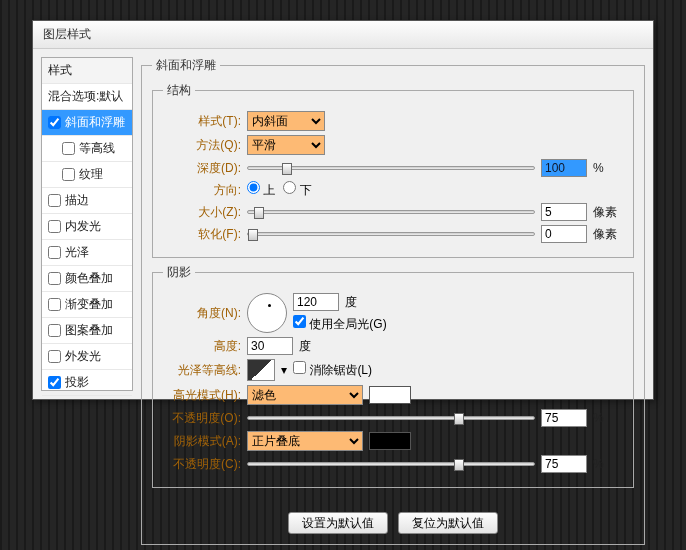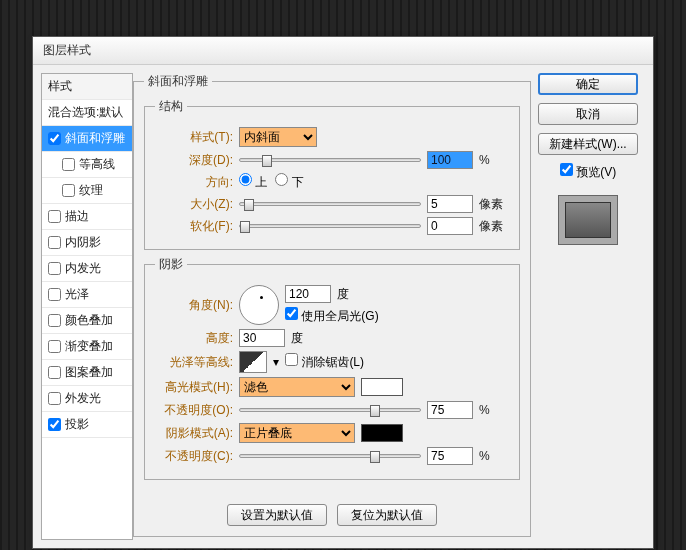--- a/index.html
+++ b/index.html
@@ -1,21 +1,21 @@
 <!DOCTYPE html>
 <html><head>
 <meta charset="utf-8">
 <style>
 * { box-sizing: border-box; margin: 0; padding: 0; font-family: "Microsoft YaHei", SimSun, Arial, sans-serif; font-size: 12px; }
 body { background: #2a2a2a; width: 686px; height: 550px; overflow: hidden; position: relative; }
 .bg-stripes { position: absolute; inset: 0; background: repeating-linear-gradient(90deg, #1a1a1a 0 2px, #252525 2px 8px); }
-.dialog { position: absolute; left: 32px; top: 36px; width: 622px; height: 513px; background: #f0f0f0; border: 1px solid #555; box-shadow: 2px 2px 6px rgba(0,0,0,0.4); }
+.dialog { position: absolute; left: 32px; top: 20px; width: 622px; height: 380px; background: #f0f0f0; border: 1px solid #555; box-shadow: 2px 2px 6px rgba(0,0,0,0.4); }
 .titlebar { height: 28px; background: linear-gradient(#fdfdfd, #e8e8e8); border-bottom: 1px solid #ccc; display: flex; align-items: center; padding: 0 10px; }
 .titlebar span { color: #333; }
-.content { display: flex; padding: 8px; gap: 0; height: calc(100% - 28px); }
+.content { display: flex; padding: 8px; gap: 8px; height: calc(100% - 28px); }
 .left-panel { width: 92px; border: 1px solid #aaa; background: #fff; }
 .left-item { padding: 4px 6px; border-bottom: 1px solid #e8e8e8; display: flex; align-items: center; gap: 4px; color: #222; white-space: nowrap; }
 .left-item.header { background: #f4f4f4; font-weight: normal; }
 .left-item.selected { background: #3399ff; color: #fff; }
 .left-item.sub { padding-left: 20px; }
 .left-item input[type=checkbox] { margin: 0; }
 .center-panel { flex: 1; display: flex; flex-direction: column; gap: 6px; }
 .right-panel { width: 114px; display: flex; flex-direction: column; gap: 8px; align-items: center; }
 fieldset { border: 1px solid #aaa; padding: 8px 10px 10px 10px; }
 legend { padding: 0 4px; color: #333; }
@@ -68,24 +68,20 @@
       <div class="left-item sub">
           <input type="checkbox" style="">
           <span>纹理</span>
         </div>
       <div class="left-item">
           <input type="checkbox" style="">
           <span>描边</span>
         </div>
       <div class="left-item">
           <input type="checkbox" style="">
-          <span>内阴影</span>
-        </div>
-      <div class="left-item">
-          <input type="checkbox" style="">
           <span>内发光</span>
         </div>
       <div class="left-item">
           <input type="checkbox" style="">
           <span>光泽</span>
         </div>
       <div class="left-item">
           <input type="checkbox" style="">
           <span>颜色叠加</span>
         </div>
@@ -110,20 +106,24 @@
     <div class="center-panel">
       <fieldset>
         <legend>斜面和浮雕</legend>
         <fieldset>
           <legend>结构</legend>
           <div class="row">
             <span class="lbl">样式(T):</span>
             <select><option>内斜面</option></select>
           </div>
           <div class="row">
+            <span class="lbl">方法(Q):</span>
+            <select><option>平滑</option></select>
+          </div>
+          <div class="row">
             <span class="lbl">深度(D):</span>
             <div class="slider">
                 <div class="thumb" style="left:12%"></div>
               </div>
             <input class="num sel" value="100" style="">
             <span class="unit">%</span>
           </div>
           <div class="row">
             <span class="lbl">方向:</span>
             <div class="radio-row">
@@ -203,23 +203,14 @@
           </div>
         </fieldset>
 
         <div class="bottom-btns">
           <button class="btn">设置为默认值</button>
           <button class="btn">复位为默认值</button>
         </div>
       </fieldset>
     </div>
 
-    <div class="right-panel">
-      <button class="btn primary">确定</button>
-      <button class="btn">取消</button>
-      <button class="btn">新建样式(W)...</button>
-      <label><input type="checkbox" checked="" style=""> <span>预览(V)</span></label>
-      <div class="swatch-preview">
-          <div class="inner"></div>
-        </div>
-    </div>
   </div>
 </div>
 
 </body></html>

